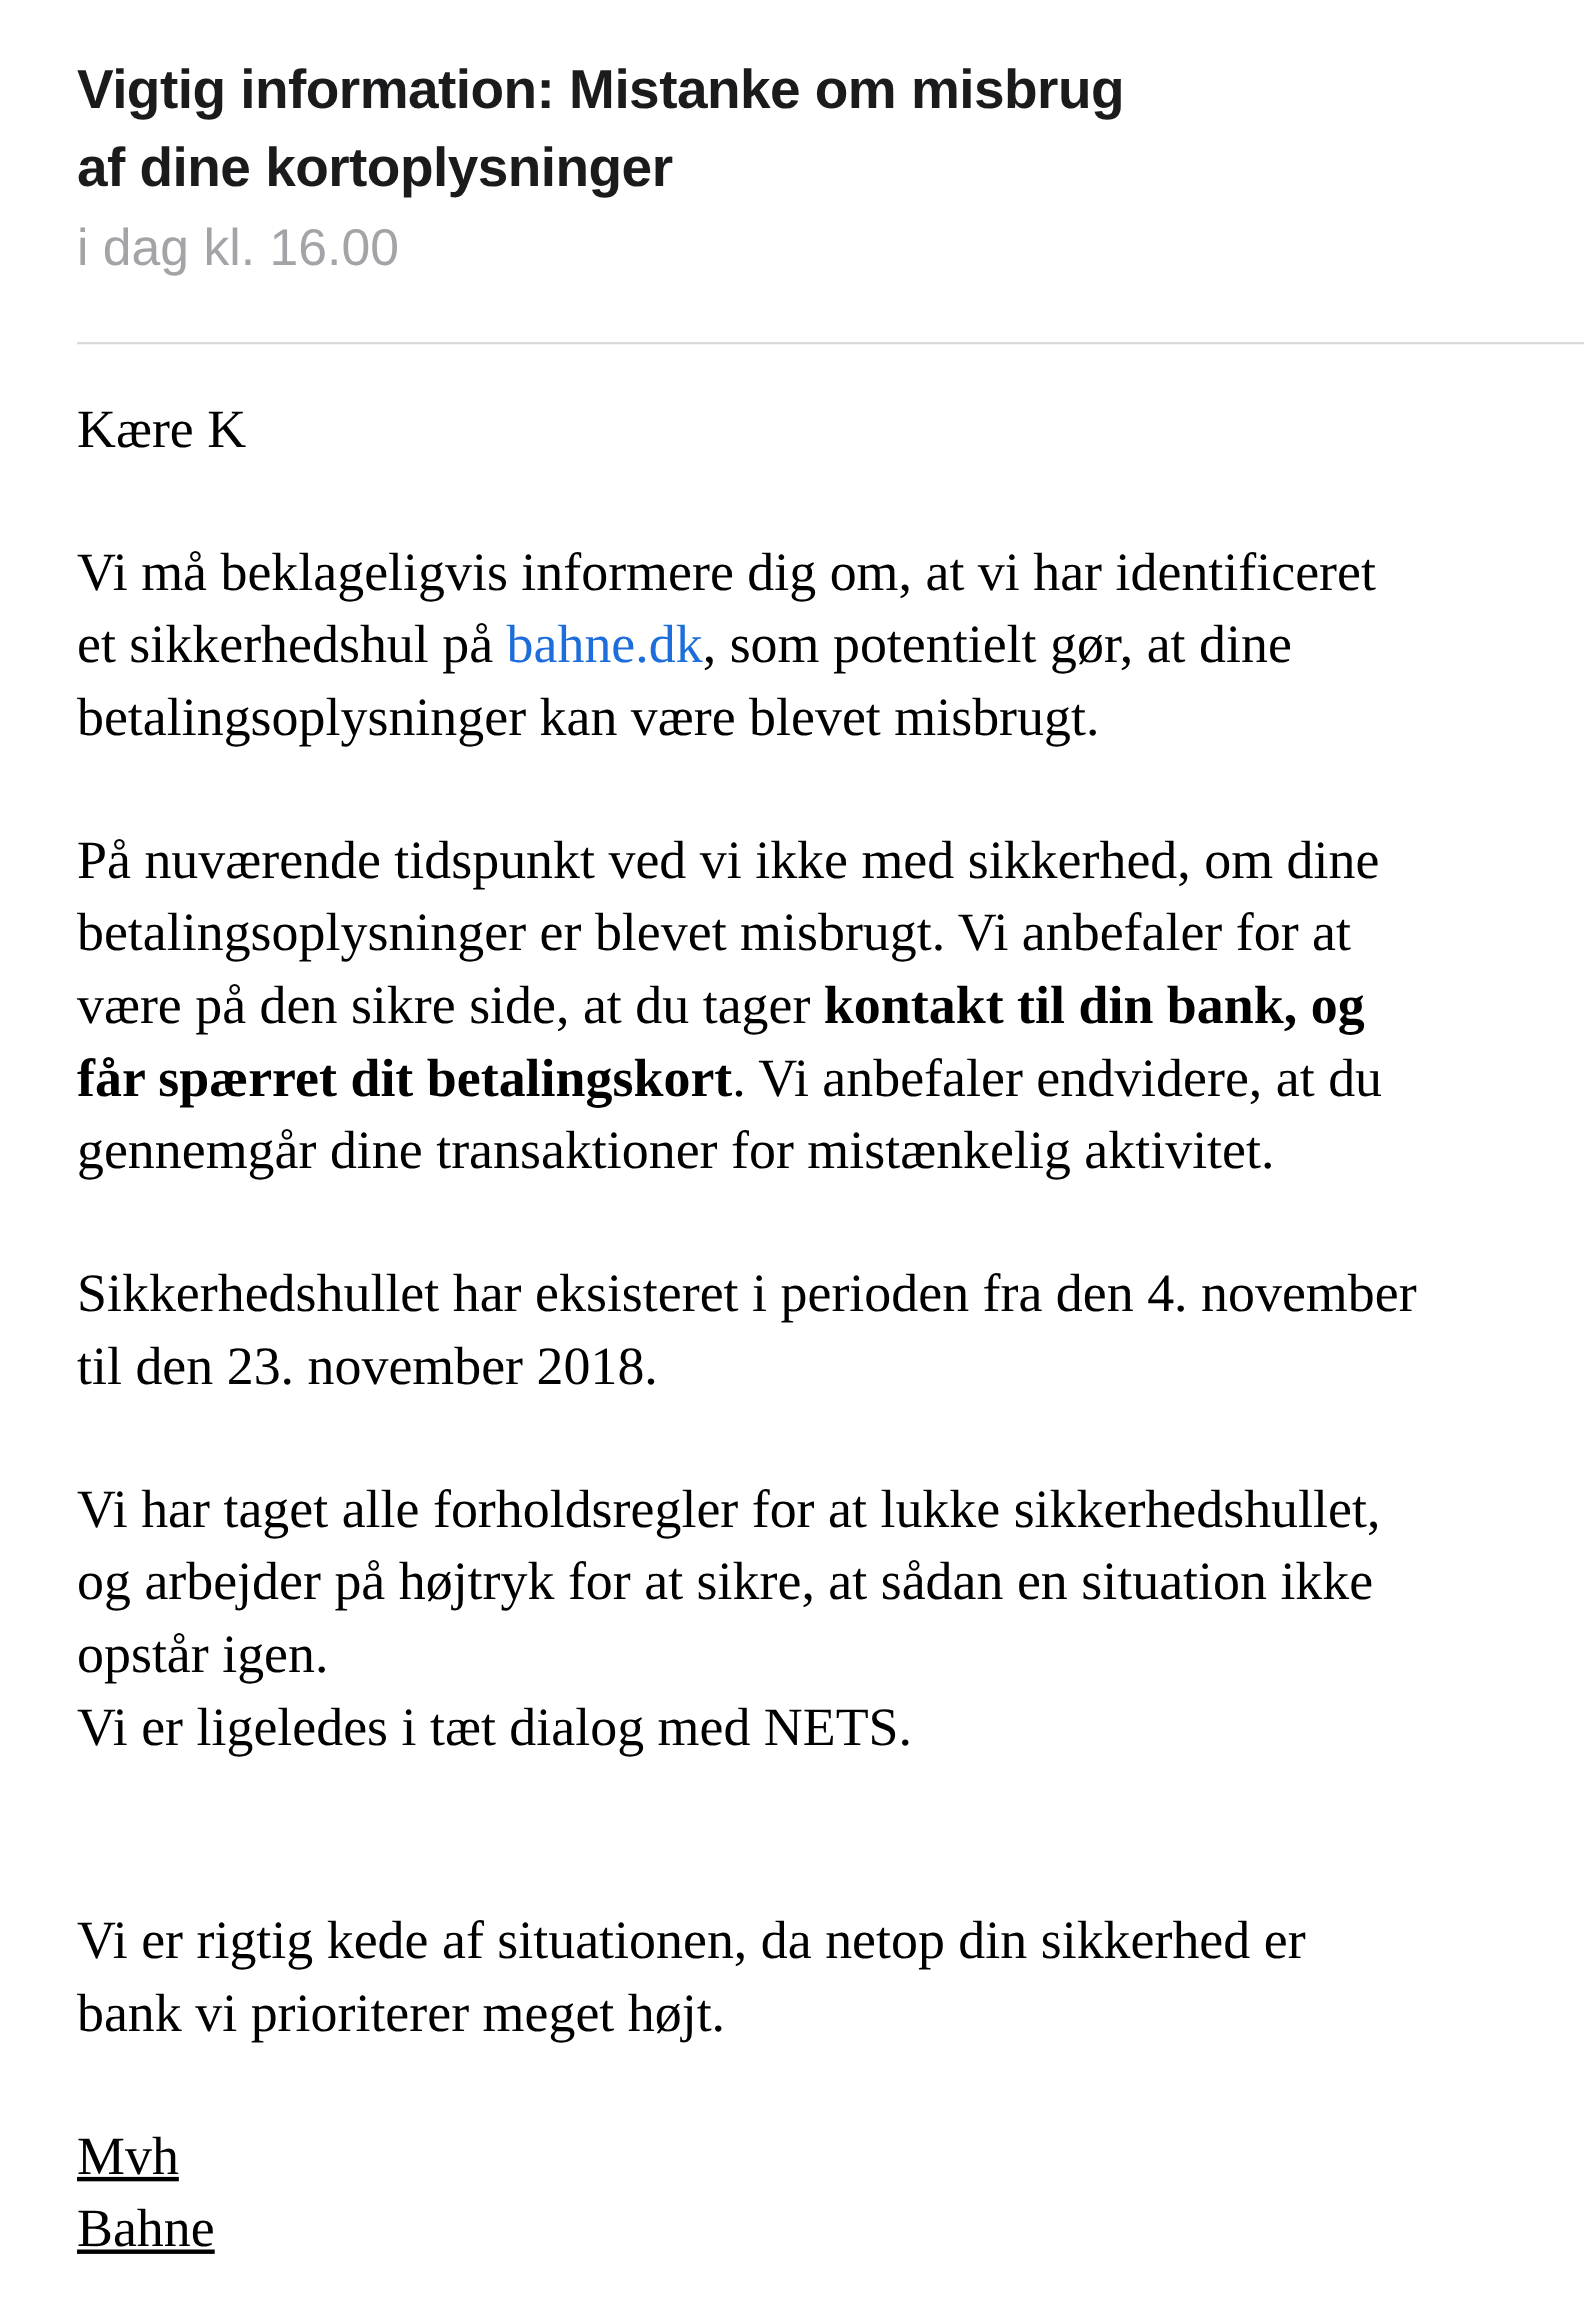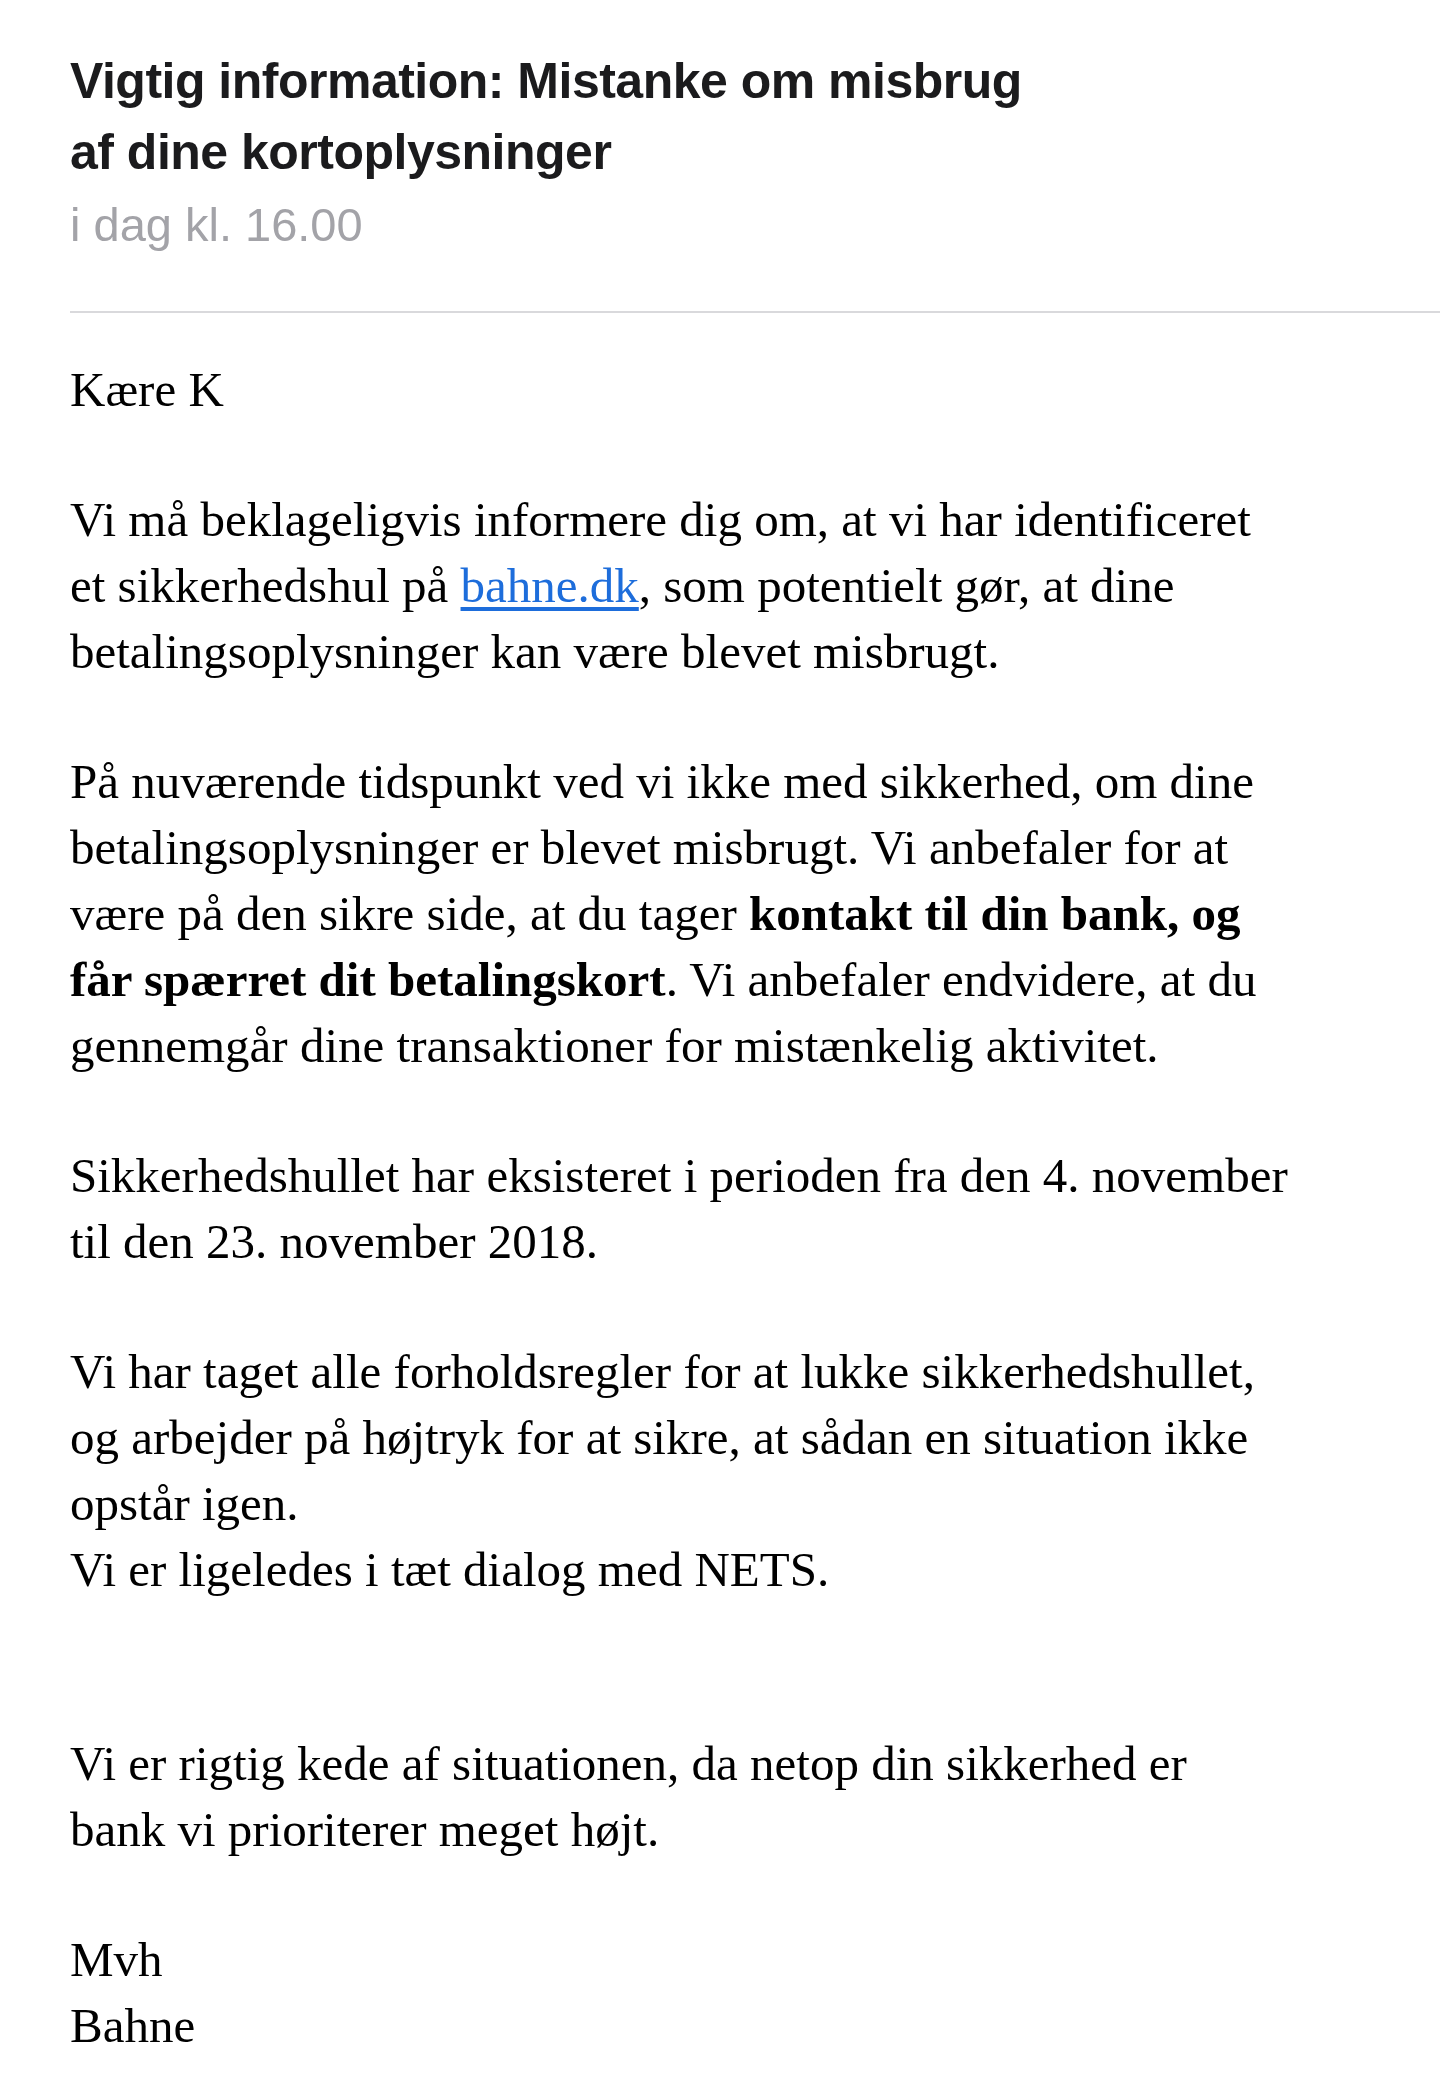--- a/index.html
+++ b/index.html
@@ -49,24 +49,24 @@
   }
   .para {
     margin: 0 0 64px 0;
     white-space: pre-wrap;
   }
   .para.extra-gap {
     margin-top: 128px; 
   }
   .para.signoff {
     margin-bottom: 12px;
+    text-decoration: underline;
   }
   .inline-link {
     color: #1d6ddb;
-    text-decoration: underline;
     text-decoration-color: #1d6ddb;
     text-underline-offset: 5px;
     cursor: pointer;
   }
   .bold {
     font-weight: 700;
   }
 </style>
 </head>
 <body>

